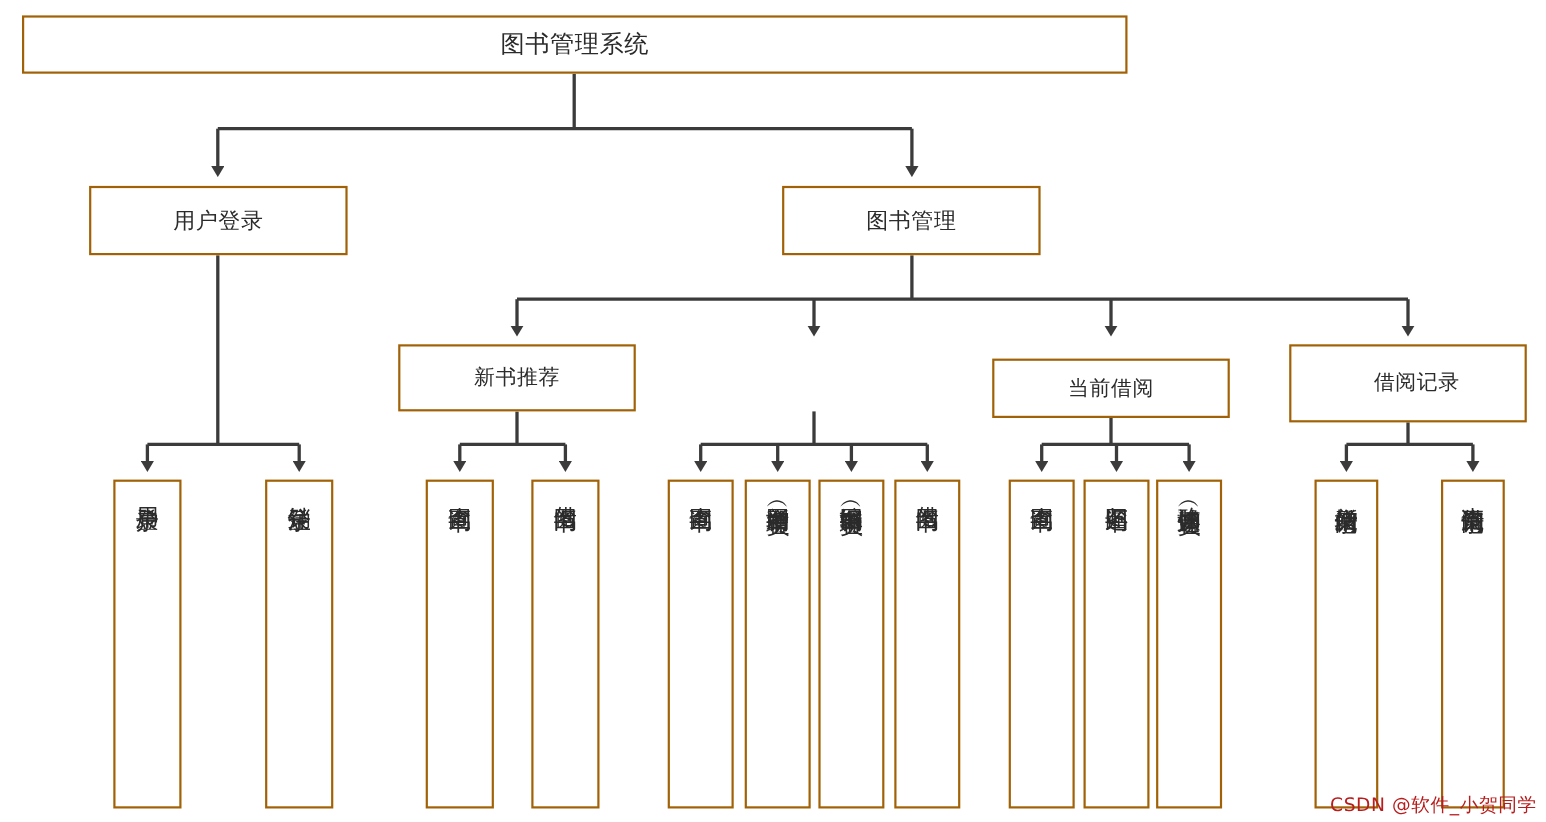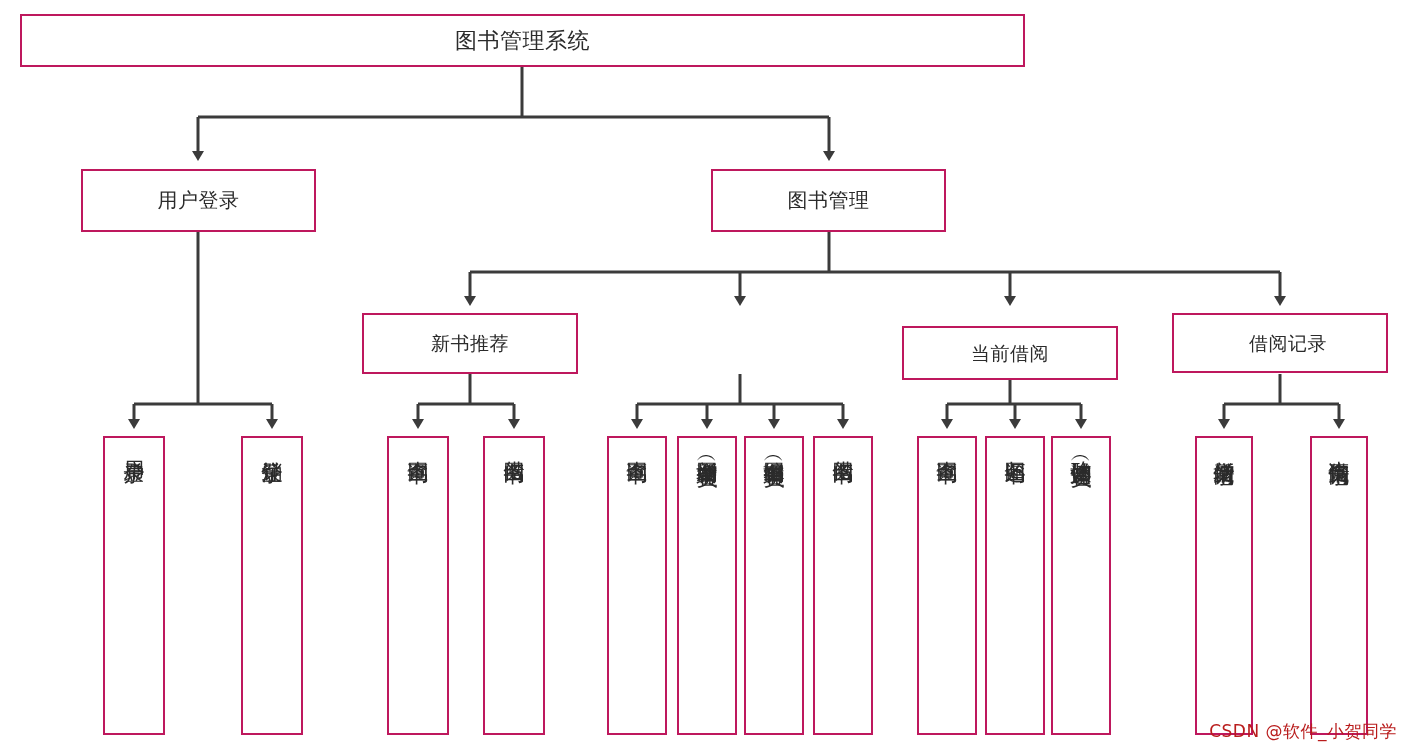--- a/index.html
+++ b/index.html
@@ -22,21 +22,21 @@
     left: 0;
     top: 0;
     width: 1405px;
     height: 747px;
     pointer-events: none;
   }
   .node {
     position: absolute;
     box-sizing: border-box;
     background: #ffffff;
-    border: 2px solid #be185d;
+    border: 2px solid #a16207;
     display: flex;
     align-items: center;
     justify-content: center;
     color: #2b2b2b;
   }
   .node .label {
     display: block;
     text-align: center;
     line-height: 1.18;
     letter-spacing: 0.5px;
@@ -138,21 +138,21 @@
   <div class="node level2" id="n-l2-1" style="left: 711px; top: 169px; width: 235px; height: 63px;">
     <span class="label">图书管理</span>
   </div>
 
   <div class="node level3" id="n-l3-0" style="left: 362px; top: 313px; width: 216px; height: 61px; align-items: center;">
     <span class="label">新书推荐</span>
   </div>
   <div class="node level3" id="n-l3-2" style="left: 902px; top: 298px; width: 216px; height: 54px; margin-top: 28px;">
     <span class="label">当前借阅</span>
   </div>
-  <div class="node level3" id="n-l3-3" style="left: 1172px; top: 313px; width: 216px; height: 60px; padding-left: 16px;">
+  <div class="node level3" id="n-l3-3" style="left: 1172px; top: 313px; width: 216px; height: 71px; padding-left: 16px;">
     <span class="label">借阅记录</span>
   </div>
 
   <div class="node leaf" id="n-lf-0" style="left: 103px; top: 436px; width: 62px; height: 299px;">
     <span class="label">用户登录</span>
   </div>
   <div class="node leaf" id="n-lf-1" style="left: 241px; top: 436px; width: 62px; height: 299px;">
     <span class="label">注销登录</span>
   </div>
   <div class="node leaf" id="n-lf-2" style="left: 387px; top: 436px; width: 62px; height: 299px;">

